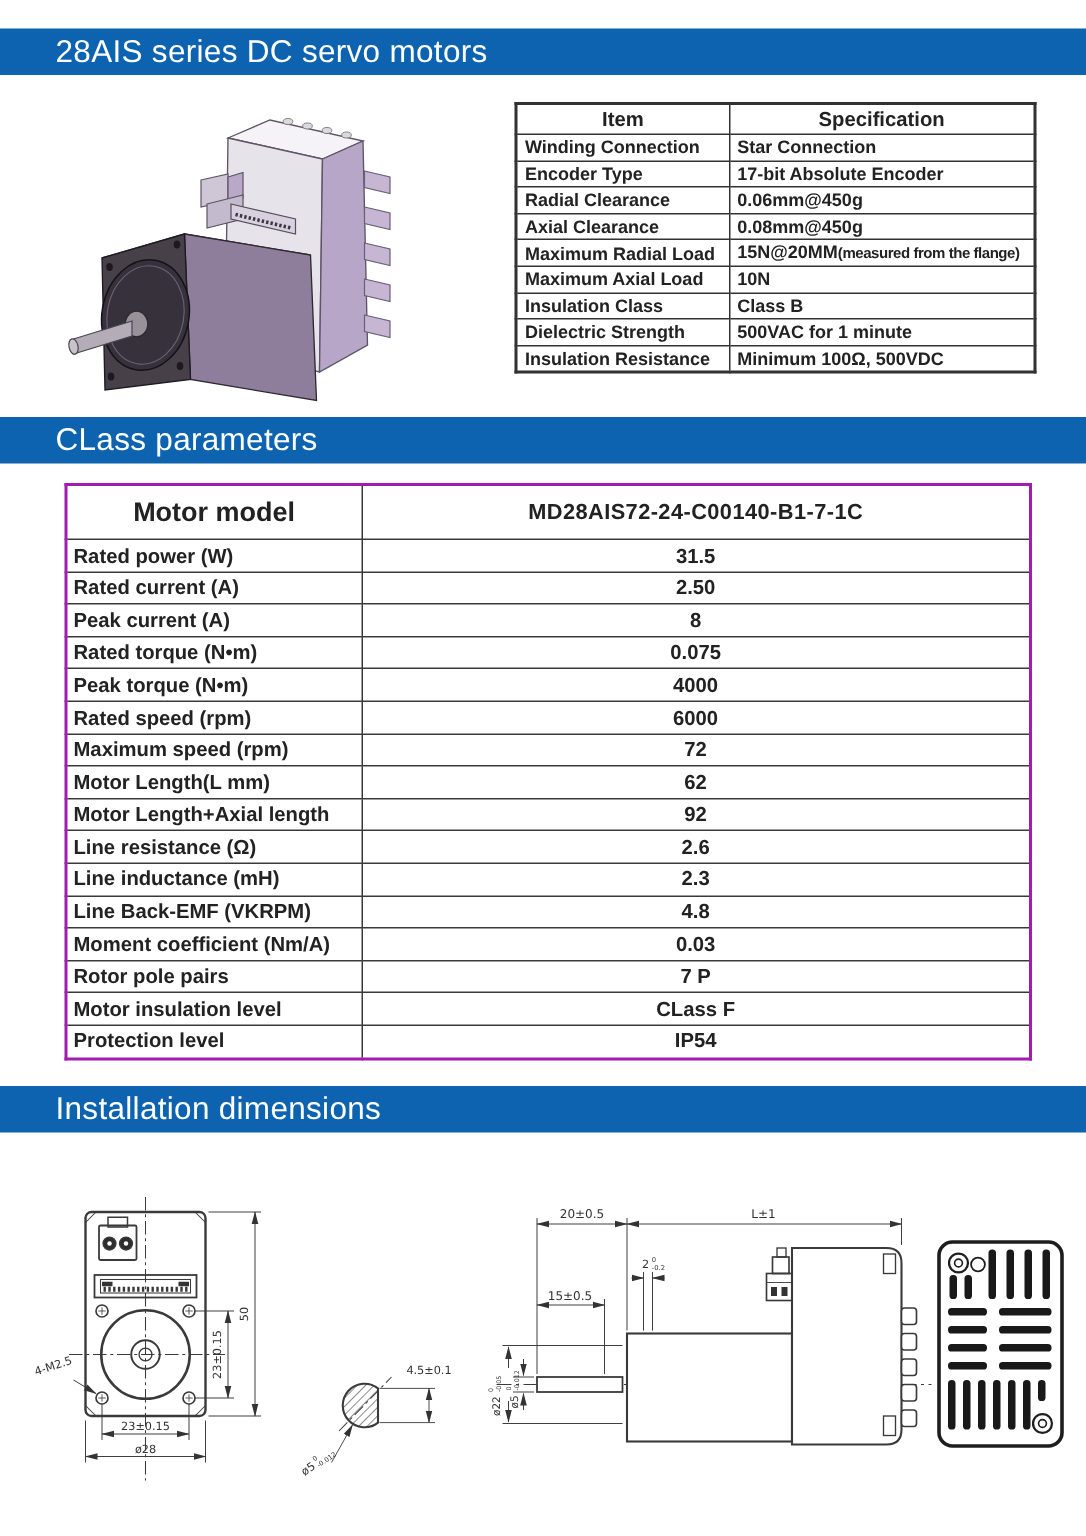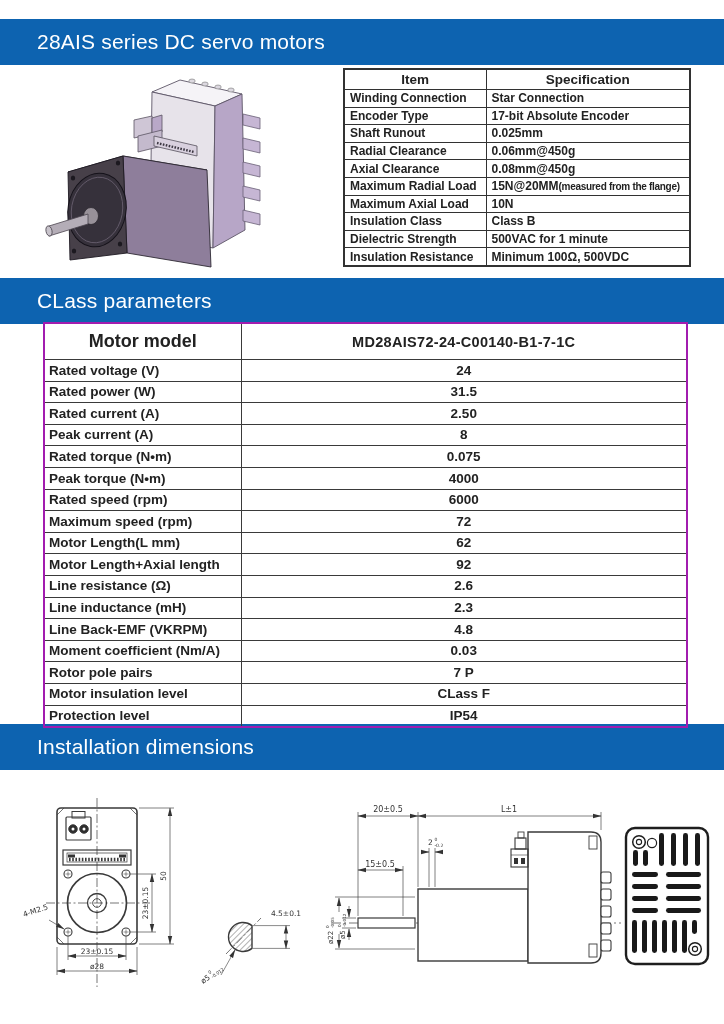--- a/index.html
+++ b/index.html
@@ -1,19 +1,19 @@
 <!DOCTYPE html>
 <html><head>
 <meta charset="utf-8">
 <title>28AIS series DC servo motors</title>
 <style>
   html,body{margin:0;padding:0;background:#ffffff;}
   #page{position:relative;width:724px;height:1024px;background:#ffffff;overflow:hidden;
         font-family:"Liberation Sans",sans-serif;color:#222;}
-  .banner{position:absolute;left:0;width:724px;height:46px;background:#0d63b0;color:#ffffff;
+  .banner{position:absolute;left:0;width:724px;height:31px;background:#0d63b0;color:#ffffff;
           display:flex;align-items:center;padding-left:37px;box-sizing:border-box;
           font-size:21px;font-weight:400;letter-spacing:0.2px;}
   
   table{border-collapse:collapse;table-layout:fixed;}
   #spec-table{position:absolute;left:343px;top:68px;width:346px;border:2px solid #323232;}
   #spec-table th,#spec-table td{border:1px solid #323232;font-weight:bold;overflow:hidden;
       white-space:nowrap;margin-top:48px;}
   #spec-table th{height:19px;font-size:13.5px;text-align:center;padding:0;}
   #spec-table td{height:16.6px;font-size:12px;text-align:left;padding:0 0 0 5px;line-height:1;}
   #spec-table .note{font-size:10px;letter-spacing:-0.3px;}
@@ -100,24 +100,20 @@
     <tbody>
         <tr>
           <td class="c1">Winding Connection</td>
           <td class="c2">Star Connection</td>
         </tr>
         <tr>
           <td class="c1">Encoder Type</td>
           <td class="c2">17-bit Absolute Encoder</td>
         </tr>
         <tr>
-          <td class="c1">Shaft Runout</td>
-          <td class="c2">0.025mm</td>
-        </tr>
-        <tr>
           <td class="c1">Radial Clearance</td>
           <td class="c2">0.06mm@450g</td>
         </tr>
         <tr>
           <td class="c1">Axial Clearance</td>
           <td class="c2">0.08mm@450g</td>
         </tr>
         <tr>
           <td class="c1">Maximum Radial Load</td>
           <td class="c2">15N@20MM<span class="note">(measured from the flange)</span></td>
@@ -146,24 +142,20 @@
         <col style="width:197px">
         <col style="width:446px">
       </colgroup>
     <thead>
       <tr>
         <th class="model-label">Motor model</th>
         <th class="model-value">MD28AIS72-24-C00140-B1-7-1C</th>
       </tr>
     </thead>
     <tbody>
-        <tr>
-          <td class="p-label">Rated voltage (V)</td>
-          <td class="p-value">24</td>
-        </tr>
         <tr>
           <td class="p-label">Rated power (W)</td>
           <td class="p-value">31.5</td>
         </tr>
         <tr>
           <td class="p-label">Rated current (A)</td>
           <td class="p-value">2.50</td>
         </tr>
         <tr>
           <td class="p-label">Peak current (A)</td>

